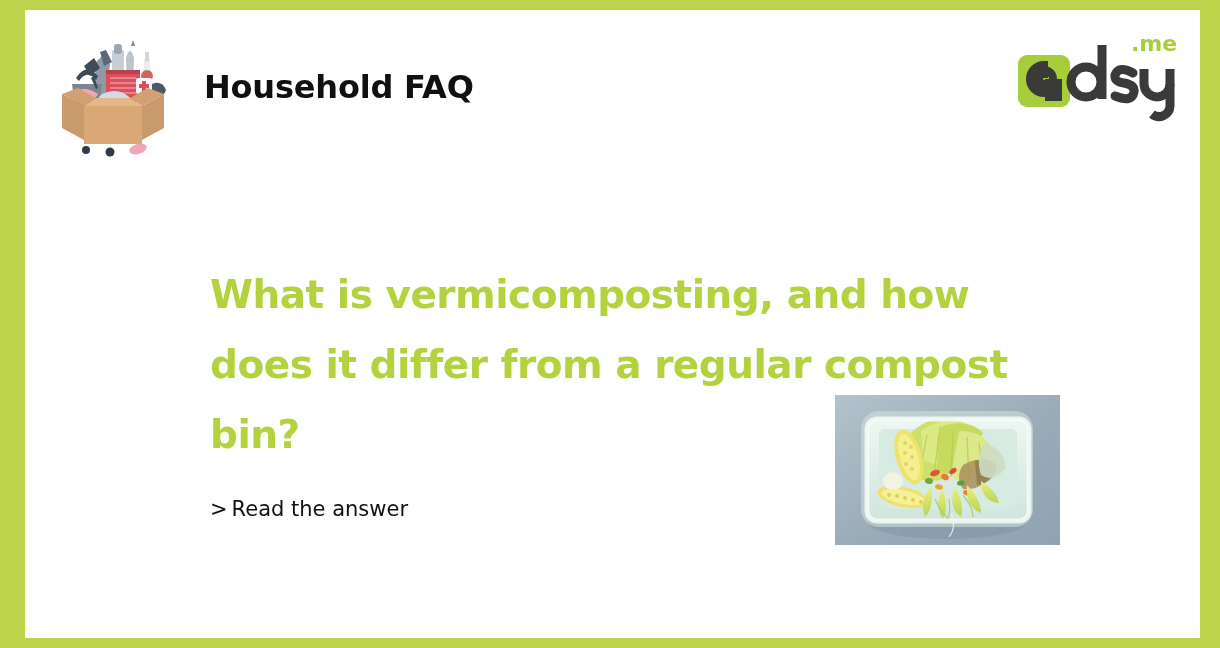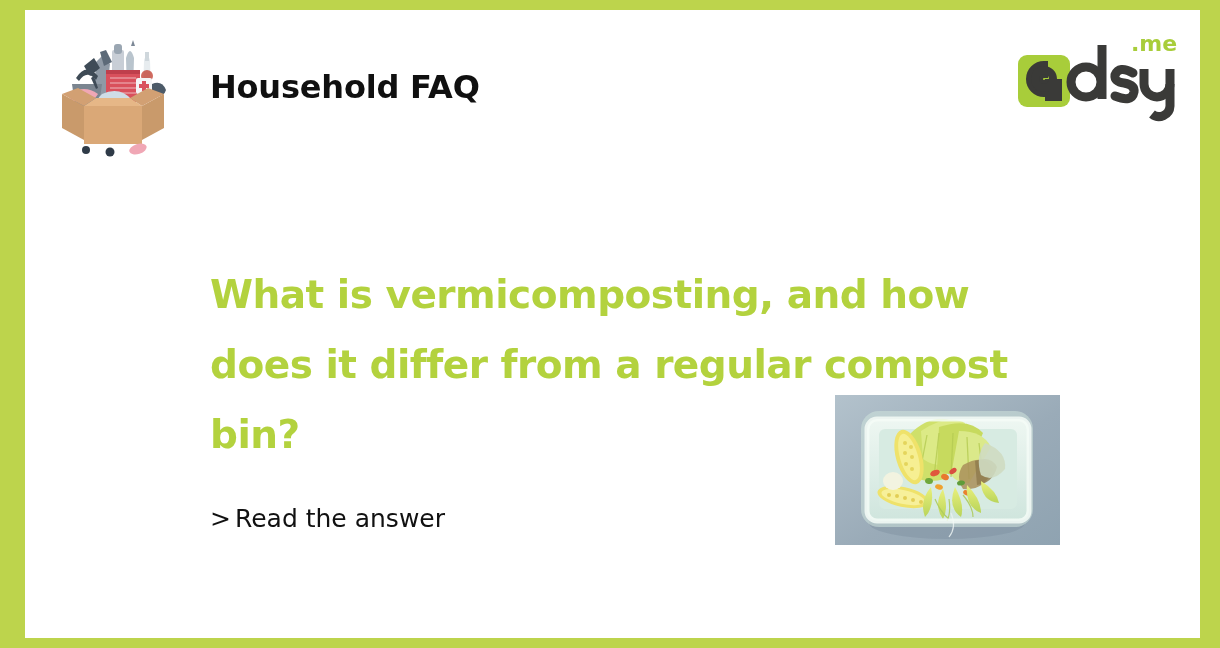--- a/index.html
+++ b/index.html
@@ -42,21 +42,21 @@
     position: absolute;
     left: 23px;
     top: 22px;
     width: 130px;
     height: 125px;
   }
   .brand-mark svg { display: block; width: 130px; height: 125px; }
 
   .site-title {
     position: absolute;
-    left: 185px;
+    left: 179px;
     top: 58px;
     font-family: "DejaVu Sans", sans-serif;
     font-weight: bold;
     font-size: 32px;
     letter-spacing: -0.2px;
     color: #101010;
     line-height: 1.2;
     white-space: nowrap;
   }
 
@@ -84,23 +84,23 @@
     font-family: "DejaVu Sans", sans-serif;
     font-weight: bold;
     font-size: 39px;
     line-height: 70px;
     letter-spacing: -0.5px;
     color: #b3d23e;
   }
 
   .read-link {
     display: block;
-    margin-top: 34px;
+    margin-top: 27px;
     font-family: "DejaVu Sans", sans-serif;
-    font-size: 25px;
+    font-size: 21px;
     color: #111111;
     text-decoration: none;
     white-space: nowrap;
     width: 300px;
   }
   .read-link .chev { margin-right: 4px; }
 
   
   .thumb {
     position: absolute;

